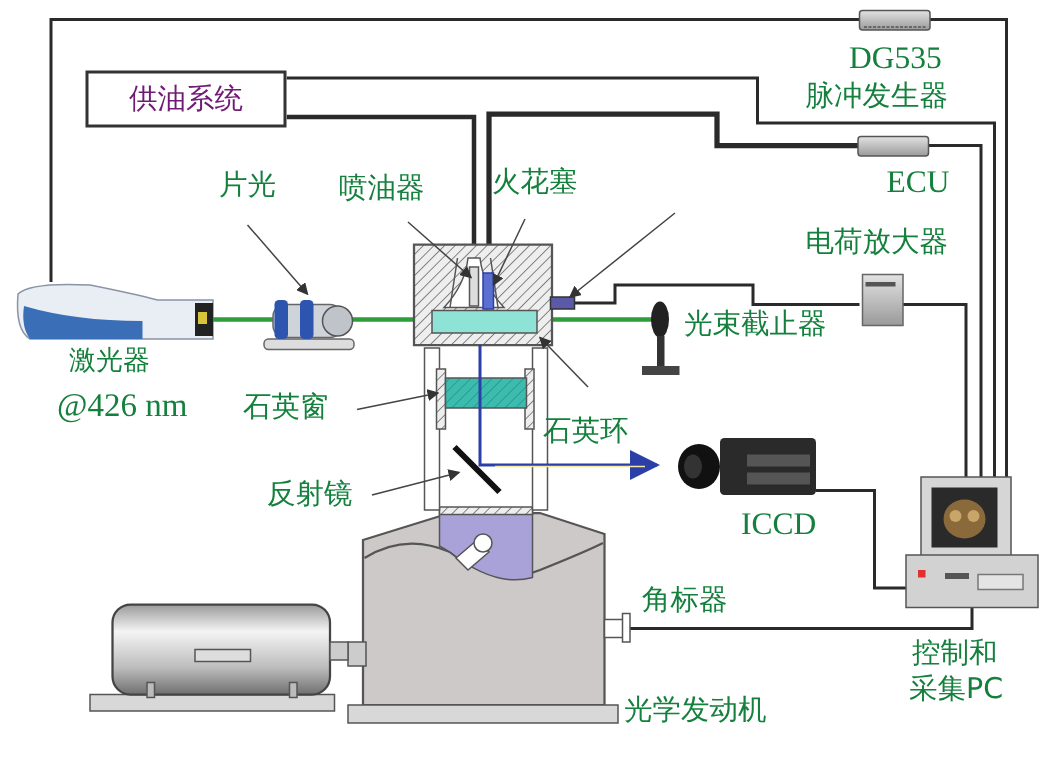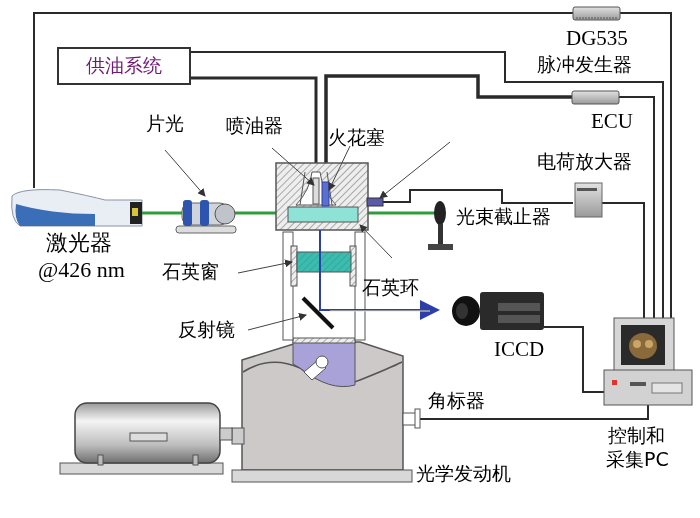--- a/index.html
+++ b/index.html
@@ -1,18 +1,18 @@
 <!DOCTYPE html>
 <html><head>
 <meta charset="utf-8">
 <style>
   html, body { margin:0; padding:0; background:#ffffff; }
   body { width:700px; height:518px; overflow:hidden; position:relative; font-family:"DejaVu Serif", serif; }
   #stage { position:absolute; left:0; top:0; width:700px; height:518px; }
-  .lbl { position:absolute; font-family:"DejaVu Sans", sans-serif; font-size:19px; color:#000000; white-space:nowrap; line-height:1; }
+  .lbl { position:absolute; font-family:"DejaVu Sans", sans-serif; font-size:19px; color:#15803d; white-space:nowrap; line-height:1; }
   .lbl.latin { font-family:"Liberation Serif", serif; font-size:21px; }
   .box-label { position:absolute; left:57px; top:47px; width:134px; height:38px; border:2px solid #333; background:#fff; box-sizing:border-box; display:flex; align-items:center; justify-content:center; font-family:"DejaVu Sans", sans-serif; font-size:19px; color:#701a75; }
 </style>
 </head>
 <body>
 
 <div id="stage">
 <svg width="700" height="518" viewBox="0 0 700 518" xmlns="http://www.w3.org/2000/svg">
   <defs>
     <pattern id="hatch" width="5" height="5" patternUnits="userSpaceOnUse" patternTransform="rotate(45)">
@@ -184,24 +184,24 @@
 
 <div class="box-label">供油系统</div>
 
 <div class="lbl latin" style="left:566px;top:28px;">DG535</div>
 <div class="lbl" style="left:537px;top:55px;">脉冲发生器</div>
 <div class="lbl latin" style="left:573px;top:111px;margin-left:18px;">ECU</div>
 <div class="lbl" style="left:537px;top:152px;">电荷放大器</div>
 
 <div class="lbl" style="left:146px;top:114px;">片光</div>
 <div class="lbl" style="left:226px;top:116px;">喷油器</div>
-<div class="lbl" style="left:328px;top:128px;">火花塞</div>
+<div class="lbl" style="left:328px;top:112px;">火花塞</div>
 <div class="lbl" style="left:456px;top:207px;">光束截止器</div>
 
-<div class="lbl" style="left:46px;top:232px;font-size:22px;">激光器</div>
+<div class="lbl" style="left:46px;top:232px;font-size:18px;">激光器</div>
 <div class="lbl latin" style="left:38px;top:259px;font-size:22px;">@426 nm</div>
 
 <div class="lbl" style="left:162px;top:262px;">石英窗</div>
 <div class="lbl" style="left:362px;top:278px;">石英环</div>
 <div class="lbl" style="left:178px;top:320px;">反射镜</div>
 
 <div class="lbl latin" style="left:494px;top:339px;">ICCD</div>
 <div class="lbl" style="left:428px;top:391px;">角标器</div>
 <div class="lbl" style="left:416px;top:464px;text-align:right;">光学发动机</div>
 

